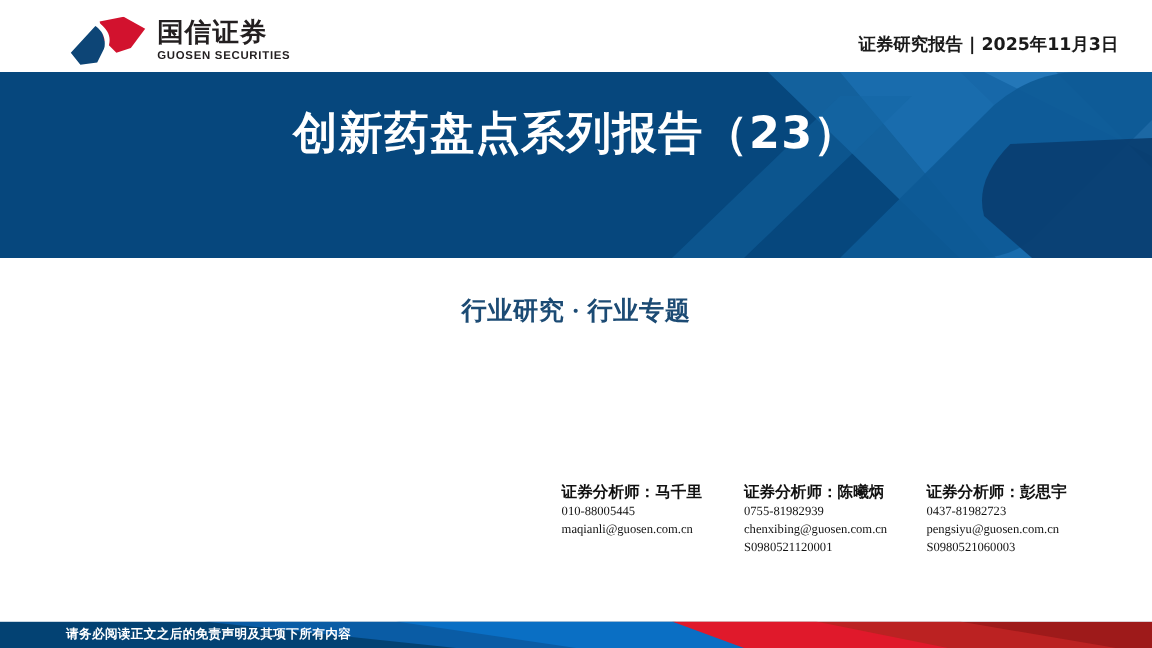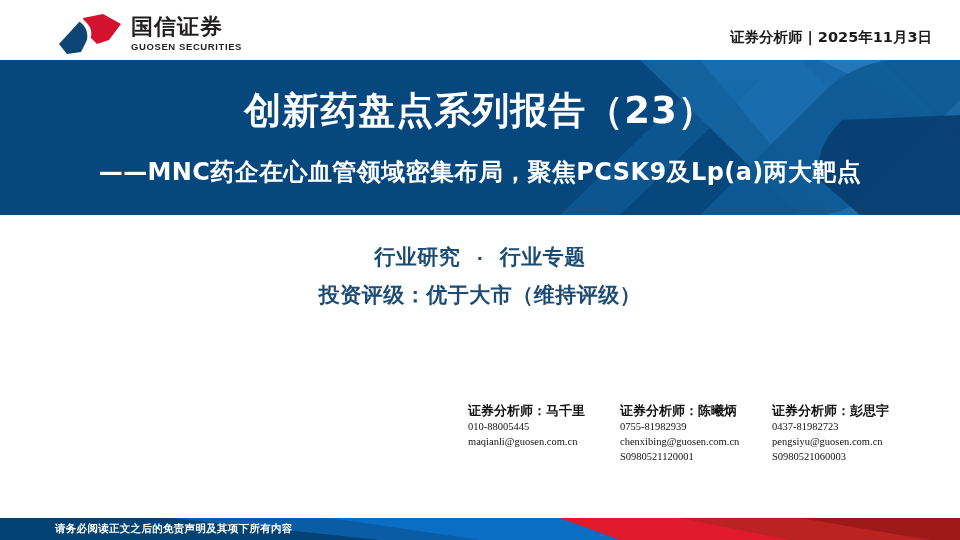--- a/index.html
+++ b/index.html
@@ -110,21 +110,21 @@
   }
 
   
   #info-block {
     position: absolute;
     left: 0; top: 240px;
     width: 960px;
     text-align: center;
   }
   .info-line {
-    font-family: Liberation Mono, monospace;
+    font-family: Liberation Serif, serif;
     font-size: 21px;
     font-weight: 700;
     color: #1c4b74;
     line-height: 38px;
     white-space: nowrap;
     letter-spacing: 0.5px;
   }
 
   
   #analysts {
@@ -189,48 +189,46 @@
       <path d="M2 30 L24 6 L40 12 L30 26 L24 38 L10 40 Z" fill="#0d4576"></path>
       <path d="M26 4 L46 0 L64 10 L52 26 L40 30 L30 20 Z" fill="#d2122e"></path>
       <path d="M24 4 C 36 12, 38 22, 28 34 C 33 20, 30 12, 20 6 Z" fill="#ffffff"></path>
     </svg>
     <div id="logo-wordmark">
       <div id="logo-cn">国信证券</div>
       <div id="logo-en">GUOSEN SECURITIES</div>
     </div>
   </div>
 
-  <div id="header-meta">证券分析师 | 2025年11月3日</div>
+  <div id="header-meta">证券研究报告 | 2025年11月3日</div>
 </div>
 
 <div id="banner">
 
   <svg id="banner-art" viewBox="0 0 960 155" preserveAspectRatio="none">
     <rect x="0" y="0" width="960" height="155" fill="#06477d"></rect>
 
     <polygon points="640,0 800,0 960,155 800,155" fill="#14639f" opacity="0.95"></polygon>
     <polygon points="700,0 880,0 960,80 960,155 830,155" fill="#1b6fb0" opacity="0.85"></polygon>
 
     <polygon points="820,0 960,0 960,70" fill="#2f84c4" opacity="0.55"></polygon>
 
     <path d="M700 155 L828 28 Q860 0 900 0 L960 0 L960 40 L860 140 Q840 155 815 155 Z" fill="#0d5a96" opacity="0.9"></path>
     <path d="M842 60 Q812 90 820 120 L860 155 L960 155 L960 55 Z" fill="#0a3f72" opacity="0.95"></path>
 
     <polygon points="560,155 700,20 760,20 620,155" fill="#1566a4" opacity="0.45"></polygon>
   </svg>
 
   <div id="banner-text">
     <div id="banner-title">创新药盘点系列报告（23）</div>
-    <div id="banner-subtitle">——MNC药企在心血管领域密集布局，聚焦PCSK9及Lp(a)两大靶点</div>
   </div>
 </div>
 
 <div id="info-block">
   <div class="info-line">行业研究  ·  行业专题</div>
-  <div class="info-line">投资评级：优于大市（维持评级）</div>
 </div>
 
 <div id="analysts">
 
   <div class="analyst">
     <div class="analyst-name">证券分析师：马千里</div>
     <div class="analyst-line">010-88005445</div>
     <div class="analyst-line">maqianli@guosen.com.cn</div>
   </div>
 

